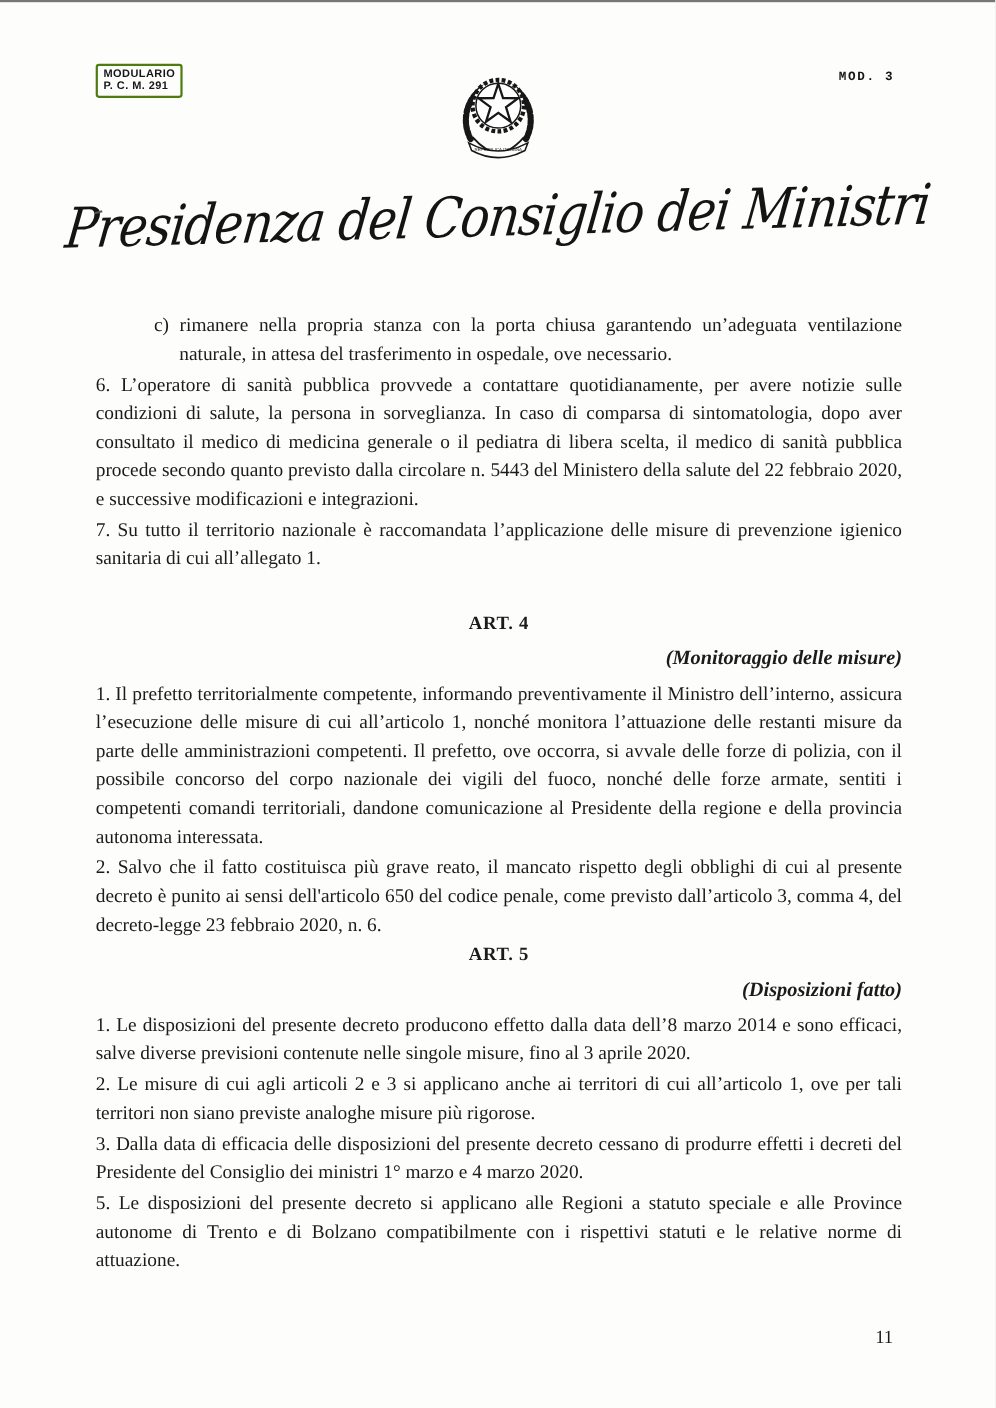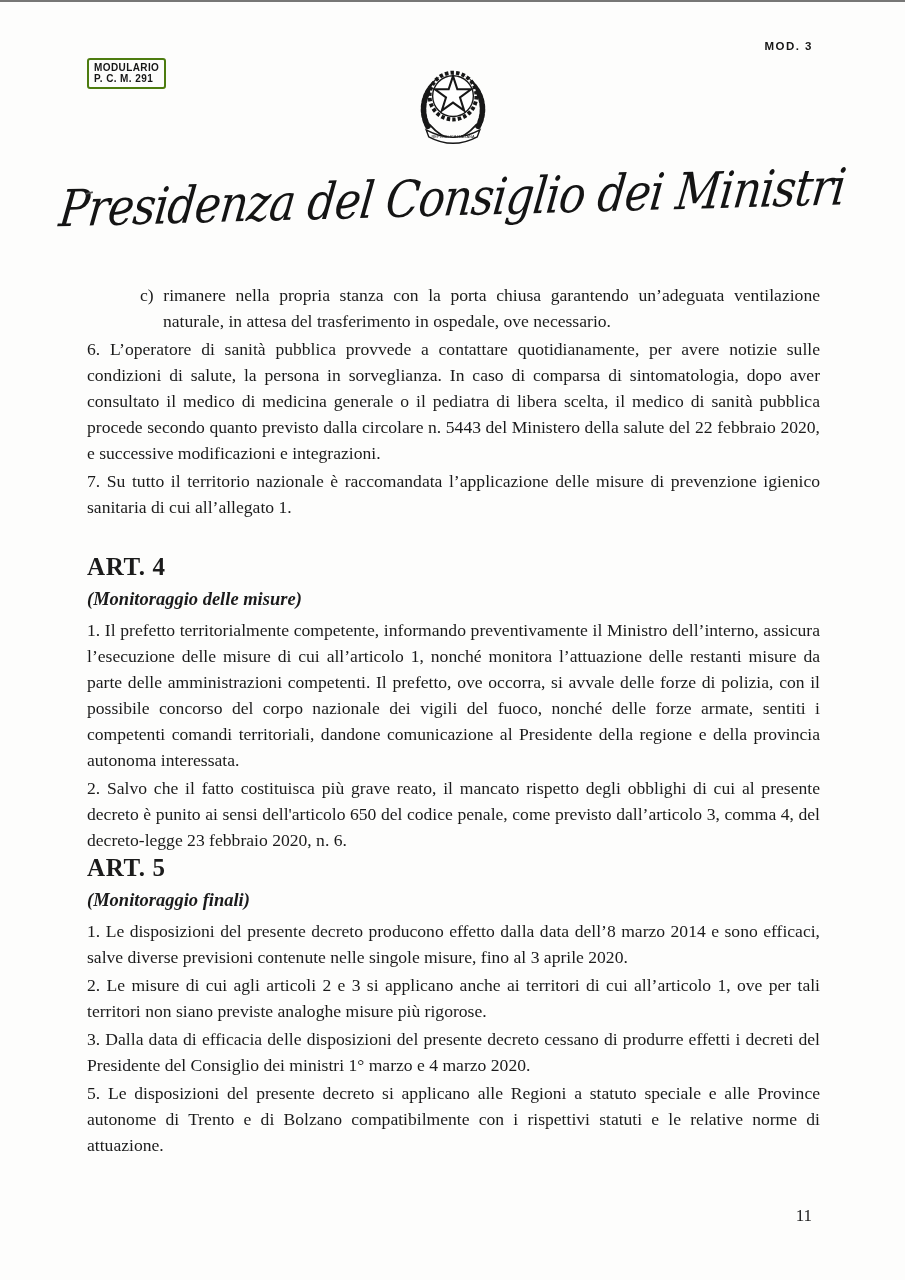--- a/index.html
+++ b/index.html
@@ -14,22 +14,22 @@
   }
   .stamp {
     position:absolute; left:87px; top:58px;
     border:2px solid #4d7c0f; border-radius:3px;
     padding:2px 5px 3px 5px;
     font-family:"Liberation Sans", sans-serif;
     font-size:10px; font-weight:bold; letter-spacing:.4px;
     line-height:11px; color:#161616; text-align:left;
   }
   .mod-label {
-    position:absolute; right:92px; top:40px;
-    font-family:Liberation Sans, sans-serif;
+    position:absolute; right:92px; top:64px;
+    font-family:Liberation Mono, monospace;
     font-size:11.5px; font-weight:bold; letter-spacing:1.5px; color:#161616;text-align:center;
   }
   .emblem { position:absolute; left:50%; top:55px; transform:translateX(-50%); width:78px; height:96px; }
   .emblem svg { width:100%; height:100%; }
   .letterhead {
     position:absolute; left:55px; right:55px; top:172px;
     text-align:center;
     font-family:"DejaVu Serif", serif; font-style:italic;
     font-size:44px; letter-spacing:-1px; color:#141414;
     transform:rotate(-1.6deg) skewX(-8deg) scaleY(1.15);
@@ -39,28 +39,28 @@
     position:absolute; left:86px; top:192px; width:7px; height:2px;
     background:#555; transform:rotate(-15deg);
   }
   .content {
     position:absolute; left:87px; top:282px; width:733px;
     font-size:17.6px; line-height:26px; text-align:justify;
   }
   .content p { margin:0 0 2px 0; }
   .hang { padding-left:76px; text-indent:-23px; }
   .art-heading {
-    font-size:25px; font-weight:bold; text-align:left;
+    font-size:17px; font-weight:bold; text-align:center;
     letter-spacing:.6px; line-height:26px; margin:0 0 6px 0;
   }
   .mt-lg { margin-top:34px; }
   .mt-md { }
   .art-subtitle {
     font-size:18.5px; font-weight:bold; font-style:italic;
-    text-align:left; line-height:26px; margin:0 0 5px 0;
+    text-align:right; line-height:26px; margin:0 0 5px 0;
   }
   .page-number {
     position:absolute; right:93px; top:1206px;
     font-size:17px; color:#1b1b1b;
   }
 </style>
 </head>
 <body>
 
 <div class="page">
@@ -95,21 +95,21 @@
 
     <p>6. L’operatore di sanità pubblica provvede a contattare quotidianamente, per avere notizie sulle condizioni di salute, la persona in sorveglianza. In caso di comparsa di sintomatologia, dopo aver consultato il medico di medicina generale o il pediatra di libera scelta, il medico di sanità pubblica procede secondo quanto previsto dalla circolare n. 5443 del Ministero della salute del 22 febbraio 2020, e successive modificazioni e integrazioni.</p>
     <p>7. Su tutto il territorio nazionale è raccomandata l’applicazione delle misure di prevenzione igienico sanitaria di cui all’allegato 1.</p>
 
     <h2 class="art-heading mt-lg">ART. 4</h2>
     <h3 class="art-subtitle">(Monitoraggio delle misure)</h3>
     <p>1. Il prefetto territorialmente competente, informando preventivamente il Ministro dell’interno, assicura l’esecuzione delle misure di cui all’articolo 1, nonché monitora l’attuazione delle restanti misure da parte delle amministrazioni competenti. Il prefetto, ove occorra, si avvale delle forze di polizia, con il possibile concorso del corpo nazionale dei vigili del fuoco, nonché delle forze armate, sentiti i competenti comandi territoriali, dandone comunicazione al Presidente della regione e della provincia autonoma interessata.</p>
     <p>2. Salvo che il fatto costituisca più grave reato, il mancato rispetto degli obblighi di cui al presente decreto è punito ai sensi dell'articolo 650 del codice penale, come previsto dall’articolo 3, comma 4, del decreto-legge 23 febbraio 2020, n. 6.</p>
 
     <h2 class="art-heading mt-md">ART. 5</h2>
-    <h3 class="art-subtitle">(Monitoraggio finali)</h3>
+    <h3 class="art-subtitle">(Disposizioni fatto)</h3>
     <p>1. Le disposizioni del presente decreto producono effetto dalla data dell’8 marzo 2014 e sono efficaci, salve diverse previsioni contenute nelle singole misure, fino al 3 aprile 2020.</p>
     <p>2. Le misure di cui agli articoli 2 e 3 si applicano anche ai territori di cui all’articolo 1, ove per tali territori non siano previste analoghe misure più rigorose.</p>
     <p>3. Dalla data di efficacia delle disposizioni del presente decreto cessano di produrre effetti i decreti del Presidente del Consiglio dei ministri 1° marzo e 4 marzo 2020.</p>
     <p>5. Le disposizioni del presente decreto si applicano alle Regioni a statuto speciale e alle Province autonome di Trento e di Bolzano compatibilmente con i rispettivi statuti e le relative norme di attuazione.</p>
 
   </div>
 
   <div class="page-number">11</div>
 
 </div>

